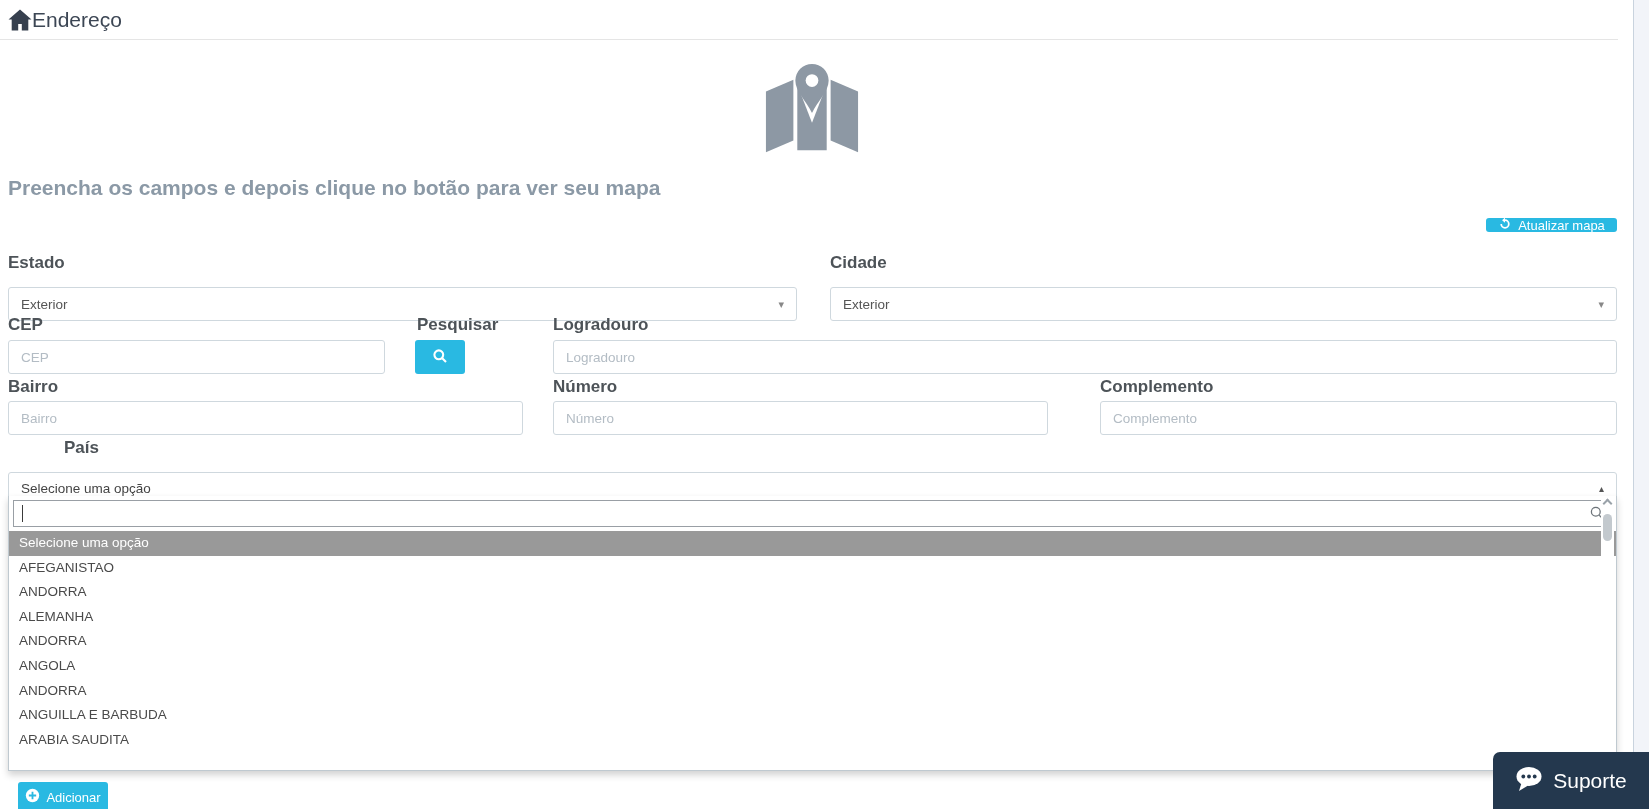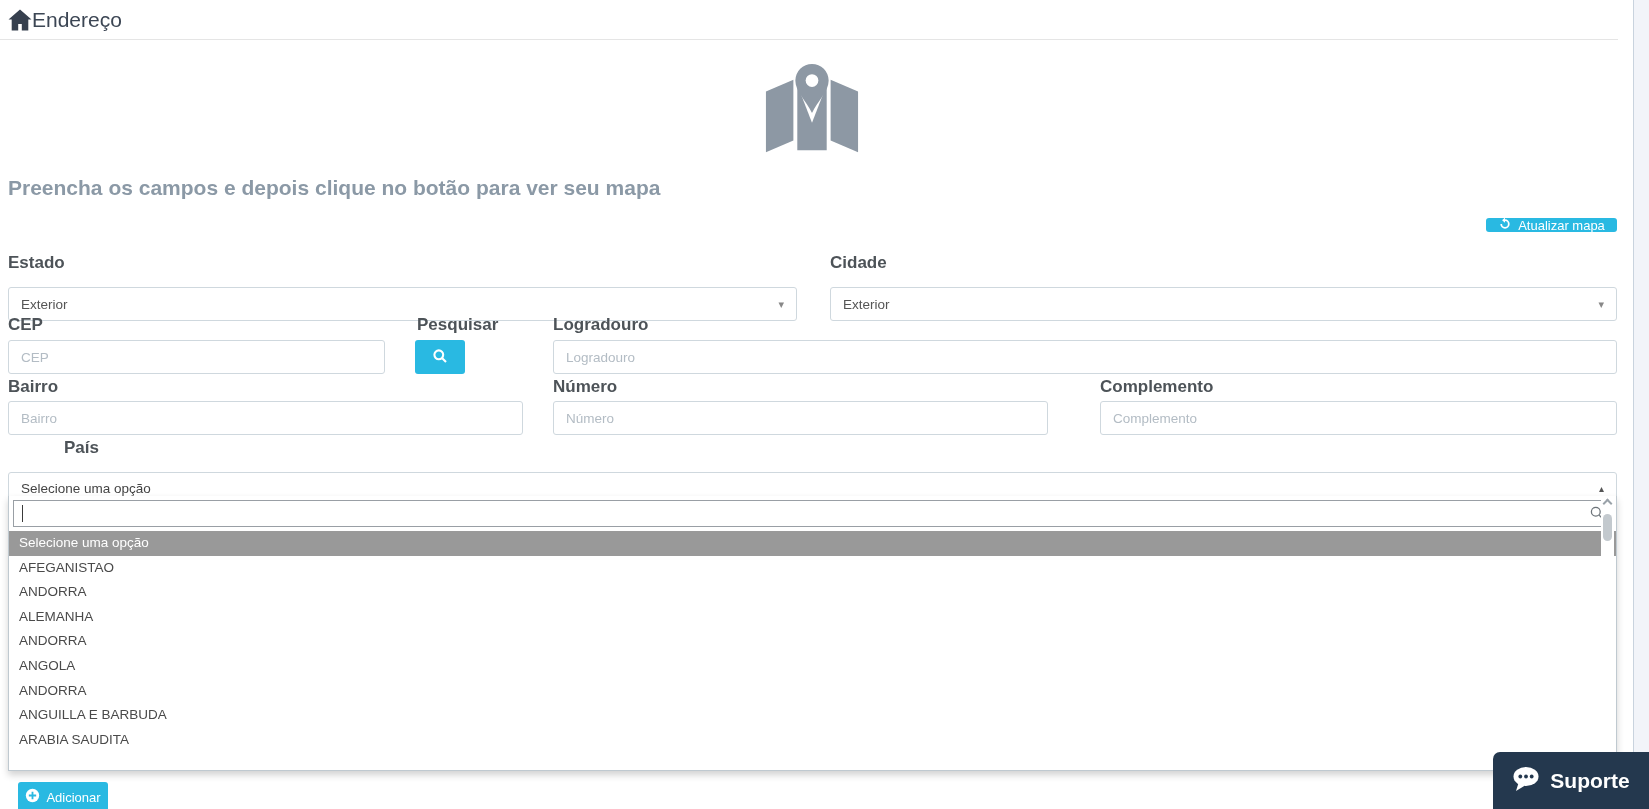--- a/index.html
+++ b/index.html
@@ -76,21 +76,21 @@
   .scroll-up { position:absolute; right:3px; top:4px; width:7px; height:7px;
                border-left:2px solid #9aa2a9; border-top:2px solid #9aa2a9; transform:rotate(45deg); }
   .scroll-thumb { position:absolute; right:2px; top:18px; width:9px; height:27px;
                   background:#c3c9ce; border-radius:5px; }
 
   
   .btn-adicionar { position:absolute; left:18px; top:782px; width:90px; height:30px; font-size:13px; }
   .btn-suporte { position:absolute; left:1493px; top:752px; width:156px; height:57px;
                  background:#24384e; color:#fff; border:none; border-radius:7px 0 0 0;
                  display:flex; align-items:center; justify-content:center; gap:10px;
-                 font-size:21px; font-weight:700; font-family:inherit; cursor:pointer; z-index:3; }
+                 font-size:21px; font-weight:400; font-family:inherit; cursor:pointer; z-index:3; }
 </style>
 </head>
 <body>
 
 <div class="screen">
 
   <div class="gutter"></div>
 
   <div class="page-header">
     <span>

